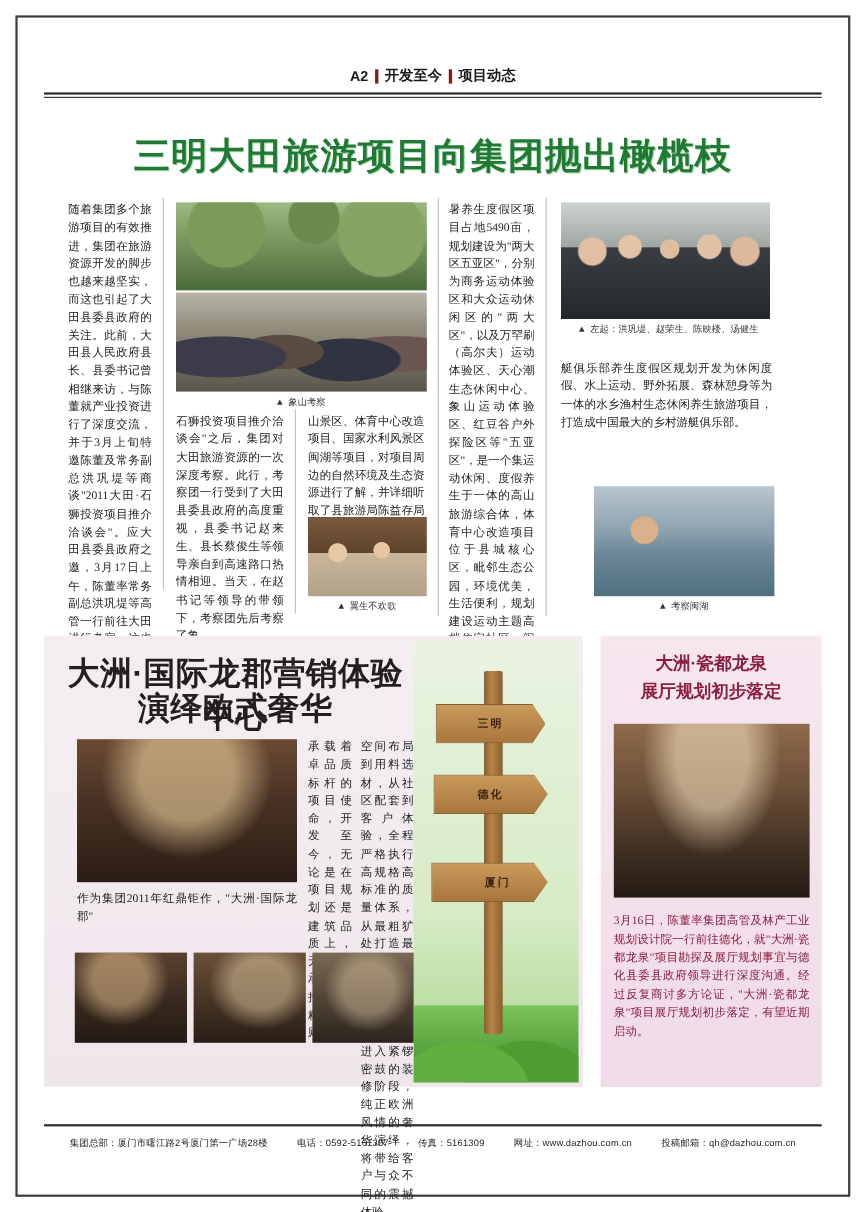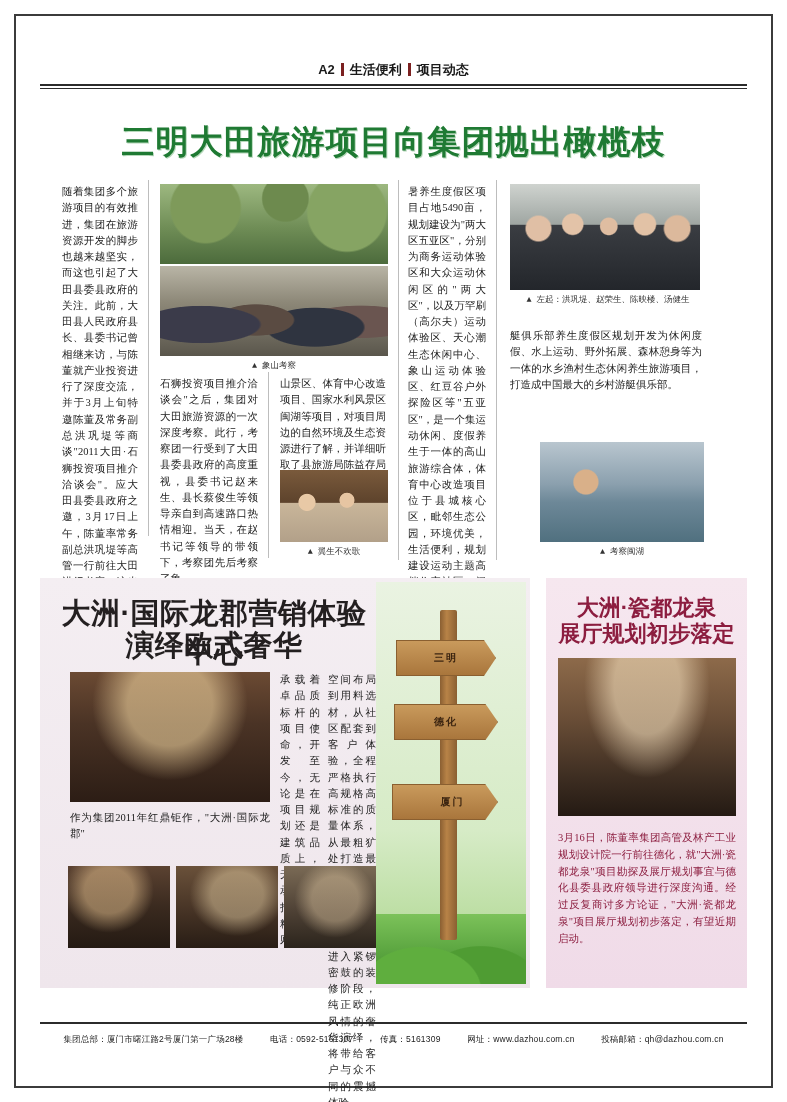--- a/index.html
+++ b/index.html
@@ -253,21 +253,21 @@
     background: linear-gradient(180deg, #f6e7ef 0%, #f0dbe8 100%);
   }
   .side-title {
     position: absolute;
     left: 8px;
     top: 14px;
     width: 185px;
     text-align: center;
     font-family: "Liberation Sans", sans-serif;
     font-weight: bold;
-    font-size: 22px;
+    font-size: 16px;
     line-height: 1.45;
     color: #8c1d3f;
   }
   .ph-hall {
     background:
       radial-gradient(ellipse at 50% 18%, rgba(255,235,200,.55) 0 26%, transparent 50%),
       linear-gradient(180deg, #8d6a4a 0%, #6a4e37 38%, #3e2e22 75%, #241a13 100%);
   }
   .side-text {
     position: absolute;
@@ -305,21 +305,21 @@
 </head>
 <body>
 
 <div class="page">
   <div class="page-border"></div>
 
   <div class="masthead">
     <div class="masthead-inner">
       <span>A2</span>
       <span class="masthead-sep"></span>
-      <span>生活便利</span>
+      <span>开发至今</span>
       <span class="masthead-sep"></span>
       <span>项目动态</span>
     </div>
   </div>
   <div class="masthead-rule"></div>
   <div class="masthead-rule2"></div>
 
   <div class="headline">三明大田旅游项目向集团抛出橄榄枝</div>
 
   <div class="top-area">

